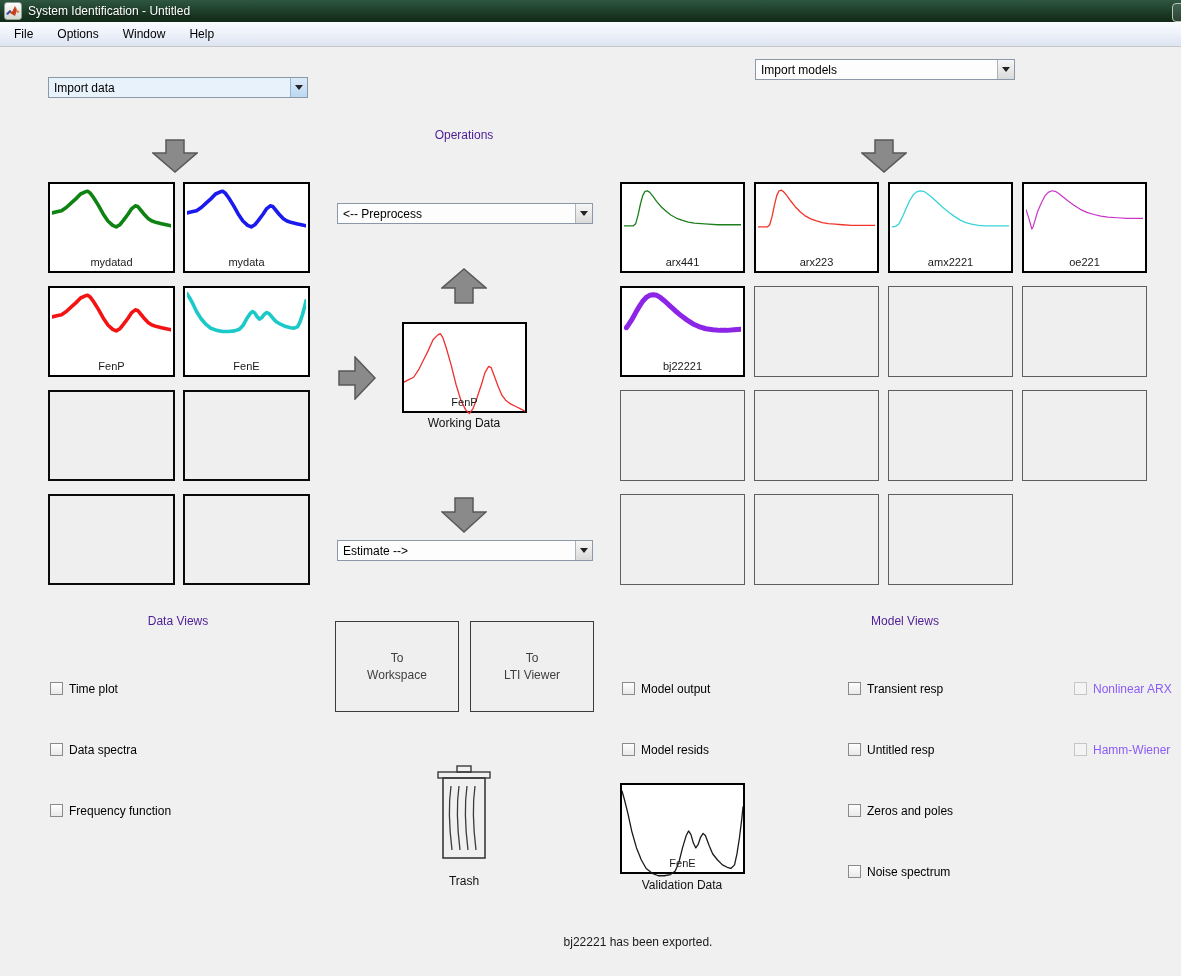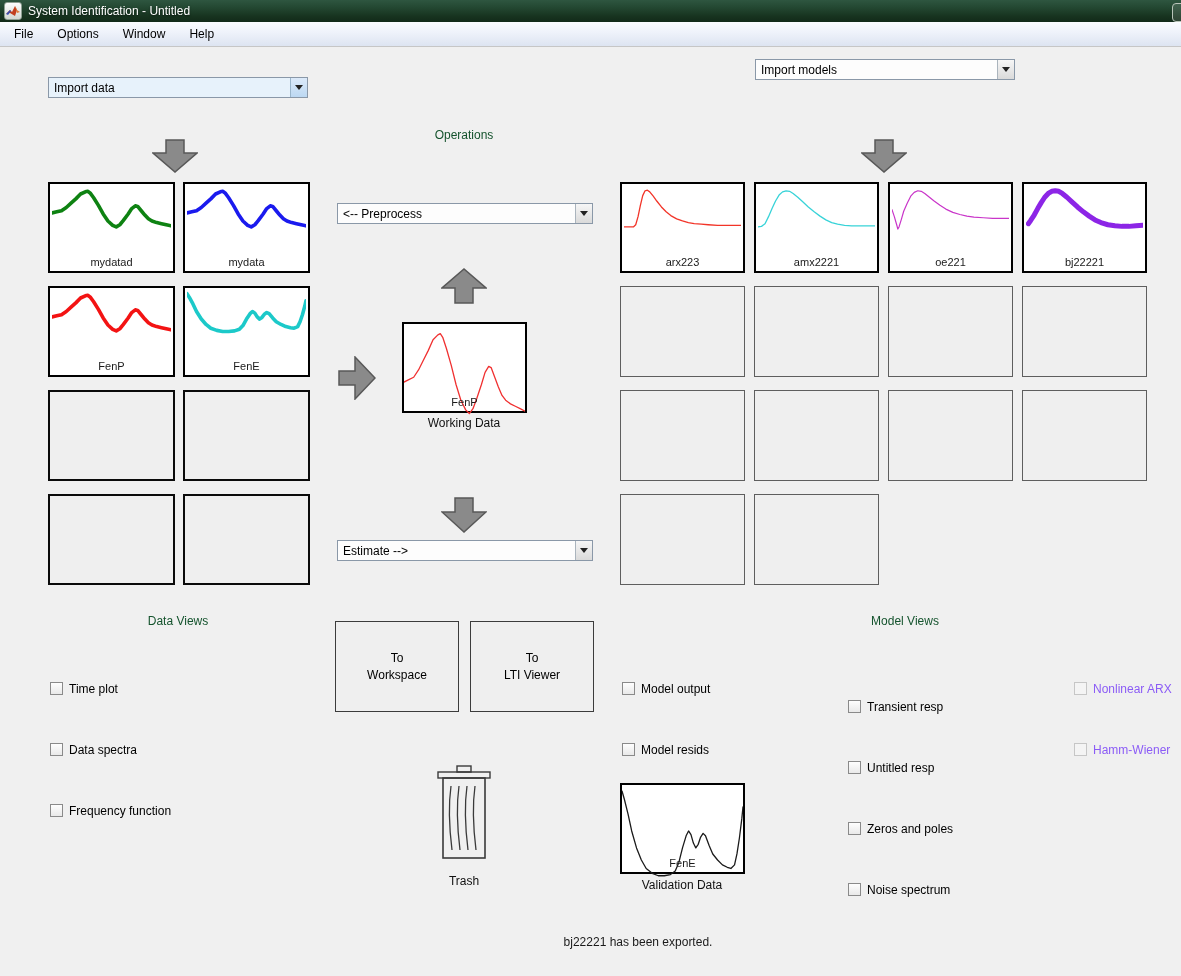--- a/index.html
+++ b/index.html
@@ -38,42 +38,42 @@
   .combo.tint { background:#e7f2fb; }
   .combo-text { position:absolute; left:5px; top:3px; white-space:nowrap; }
   .combo-btn {
     position:absolute; right:0; top:0; width:17px; height:19px;
     background:linear-gradient(180deg,#f6f6f6,#dadada); border-left:1px solid #aab4bd;
     display:flex; align-items:center; justify-content:center;
   }
   .combo.tint .combo-btn { background:linear-gradient(180deg,#dceafa,#bcd8f2); border-left:1px solid #9ab6cc; }
   .tri-down { width:0; height:0; border-left:4px solid transparent; border-right:4px solid transparent; border-top:5px solid #222; }
 
-  .sectlabel { position:absolute; transform:translateX(-50%); font-size:12px; color:#14532d; white-space:nowrap; }
+  .sectlabel { position:absolute; transform:translateX(-50%); font-size:12px; color:#4c1d95; white-space:nowrap; }
   .caption   { position:absolute; transform:translateX(-50%); font-size:12px; color:#111; white-space:nowrap; }
 
   .grid { position:absolute; display:grid; }
   .grid-left  { left:48px; top:182px; grid-template-columns:127px 127px; grid-auto-rows:91px; gap:13px 8px; }
   .grid-right { left:620px; top:182px; grid-template-columns:repeat(4,125px); grid-auto-rows:91px; gap:13px 9px; }
 
   .plotbox { position:relative; background:#ffffff; border:2px solid #000000; }
   .plotbox.empty-left  { background:#efefef; border:2px solid #0a0a0a; }
   .plotbox.empty-right { background:#efefef; border:1px solid #5e5e5e; }
   .plotbox svg.plotline { position:absolute; left:2px; top:3px; width:calc(100% - 4px); height:62%; }
   .boxlabel { position:absolute; left:0; right:0; bottom:3px; text-align:center; font-size:11px; color:#1a1a1a; }
 
   .single-box { position:absolute; background:#fff; border:2px solid #000; }
 
   .arrow { position:absolute; }
   .arrow polygon { fill:#8a8a8a; stroke:#585858; stroke-width:1.5; }
 
   .bigbtn {
     position:absolute; width:124px; height:91px; background:#efefef; border:1px solid #3c3c3c;
     display:flex; flex-direction:column; align-items:center; justify-content:center;
-    font-size:12px; color:#000000; line-height:17px; text-align:center;
+    font-size:12px; color:#404040; line-height:17px; text-align:center;
   }
 
   .checklist { position:absolute; }
   .checkrow { display:flex; align-items:center; height:13px; margin-bottom:48px; cursor:default; }
   .checkbox {
     width:13px; height:13px; border:1px solid #8a8a8a;
     background:linear-gradient(180deg,#fefefe,#e9e9e9); flex:0 0 13px;
   }
   .checklabel { margin-left:6px; font-size:12px; color:#000; white-space:nowrap; }
   .checkrow.disabled .checkbox { border-color:#c6c6c6; background:#f4f4f4; }
@@ -158,20 +158,26 @@
       <div class="boxlabel">FenE</div>
     </div>
     <div class="plotbox empty-left"></div>
     <div class="plotbox empty-left"></div>
     <div class="plotbox empty-left"></div>
     <div class="plotbox empty-left"></div>
   </div>
 <div class="grid grid-right">
     <div class="plotbox">
       <svg viewBox="0 0 100 100" preserveAspectRatio="none" class="plotline">
+        <polyline points="0,72 4,72 8,72 10,68 12,52 14,32 16,16 18,8 20,7 22,10 25,18 28,27 32,37 36,45 40,52 45,58 50,62 55,65 60,67 66,68 72,69 80,70 88,70 100,70" fill="none" stroke="#1E7E1E" stroke-width="1.3" vector-effect="non-scaling-stroke" stroke-linecap="round" stroke-linejoin="round"></polyline>
+      </svg>
+      <div class="boxlabel">arx441</div>
+    </div>
+    <div class="plotbox">
+      <svg viewBox="0 0 100 100" preserveAspectRatio="none" class="plotline">
         <polyline points="0,74 4,74 8,74 10,70 12,55 14,34 16,16 18,7 20,6 22,9 25,17 28,26 32,37 36,46 40,53 45,59 50,63 55,66 60,68 66,69 72,70 80,71 88,71 100,71" fill="none" stroke="#F23428" stroke-width="1.3" vector-effect="non-scaling-stroke" stroke-linecap="round" stroke-linejoin="round"></polyline>
       </svg>
       <div class="boxlabel">arx223</div>
     </div>
     <div class="plotbox">
       <svg viewBox="0 0 100 100" preserveAspectRatio="none" class="plotline">
         <polyline points="0,74 3,73 6,68 9,55 12,40 15,26 18,15 21,9 24,7 27,8 30,12 34,19 38,27 43,37 48,46 53,54 58,61 63,66 68,69 74,71 80,72 86,72 92,72 100,72" fill="none" stroke="#38D3D8" stroke-width="1.3" vector-effect="non-scaling-stroke" stroke-linecap="round" stroke-linejoin="round"></polyline>
       </svg>
       <div class="boxlabel">amx2221</div>
     </div>
@@ -260,21 +266,21 @@
 <div class="checklist" style="left:622px; top:682px;">
     <label class="checkrow">
       <span class="checkbox"></span>
       <span class="checklabel">Model output</span>
     </label>
     <label class="checkrow">
       <span class="checkbox"></span>
       <span class="checklabel">Model resids</span>
     </label>
   </div>
-<div class="checklist" style="left:848px; top:700px;">
+<div class="checklist" style="left:848px; top:682px;">
     <label class="checkrow">
       <span class="checkbox"></span>
       <span class="checklabel">Transient resp</span>
     </label>
     <label class="checkrow">
       <span class="checkbox"></span>
       <span class="checklabel">Untitled resp</span>
     </label>
     <label class="checkrow">
       <span class="checkbox"></span>

